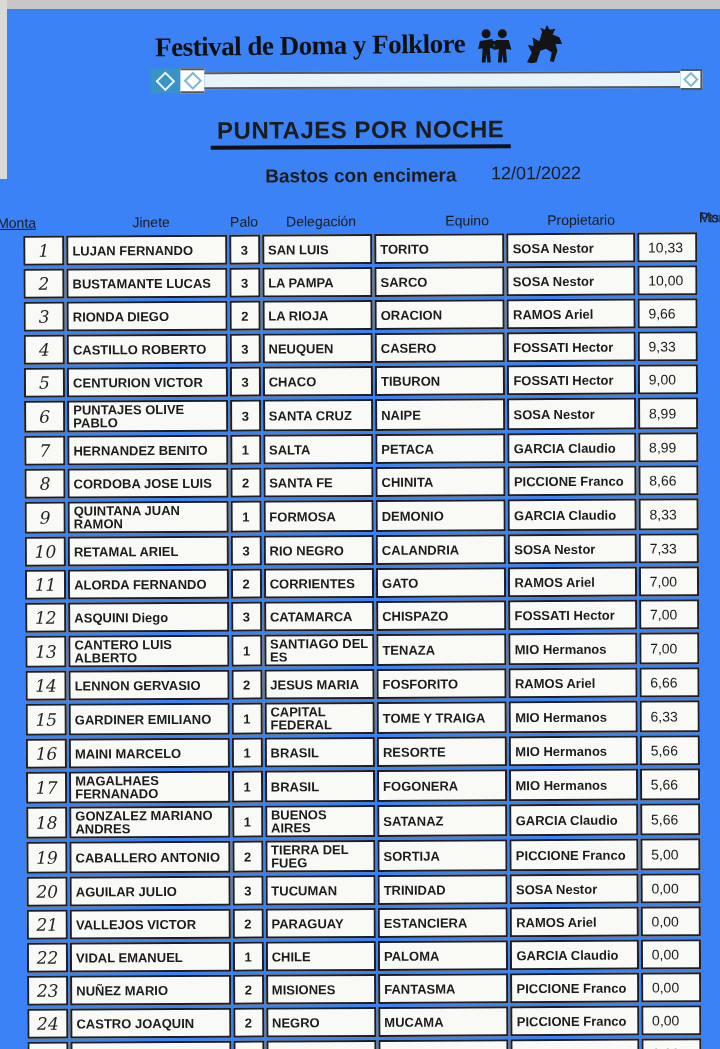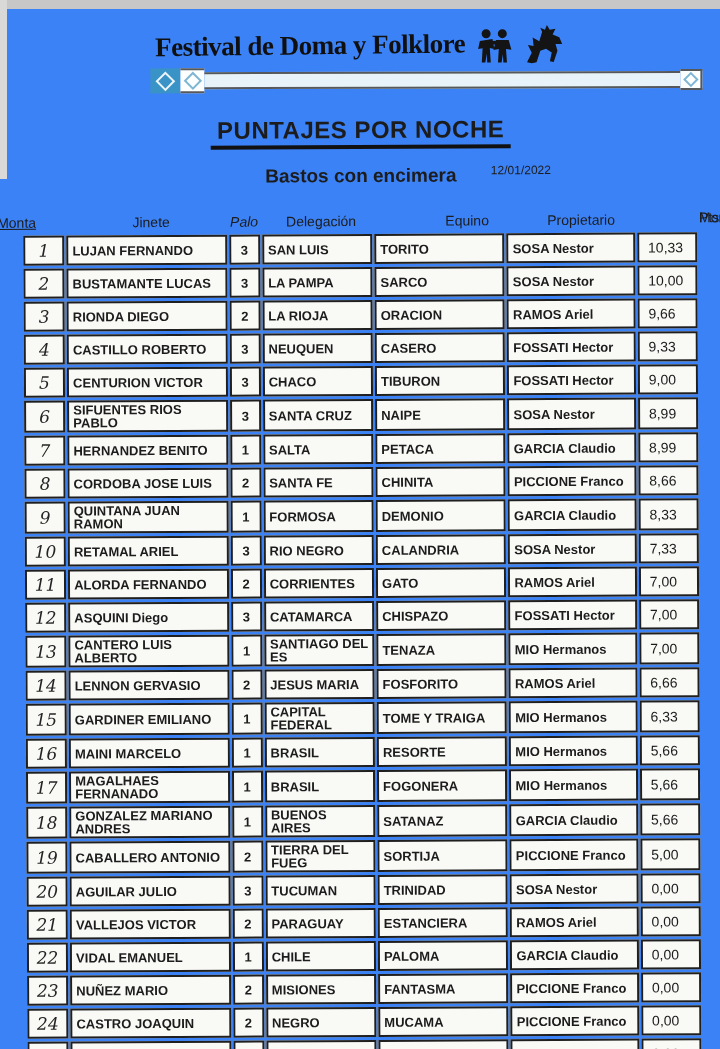--- a/index.html
+++ b/index.html
@@ -32,28 +32,28 @@
   .band-end::before { content:""; width:7px; height:7px; border:2px solid #7fb6d4; transform:rotate(45deg); }
 
   
   .main-title-wrap { text-align:center; margin-top:22px; }
   .main-title {
     display:inline-block; font-size:24px; font-weight:bold; letter-spacing:0.5px;
     border-bottom:4px solid #111; padding:0 6px 1px 6px;
   }
   .subtitle-row { position:relative; margin-top:16px; height:22px; }
   .event-name { position:absolute; left:0; right:0; text-align:center; font-size:19px; font-weight:bold; }
-  .event-date { position:absolute; left:490px; top:-1px; font-size:12px; }
+  .event-date { position:absolute; left:490px; top:-1px; font-size:18px; }
 
   
   .col-headers { position:relative; height:40px; margin-top:4px; font-size:14px; }
   .col-headers span { position:absolute; bottom:2px; white-space:nowrap; }
   .h-monta { left:-4px; text-decoration:underline; }
   .h-jinete { left:150px; transform:translateX(-50%); }
-  .h-palo { left:243px; transform:translateX(-50%);font-style:italic; }
+  .h-palo { left:243px; transform:translateX(-50%); }
   .h-delegacion { left:320px; transform:translateX(-50%); }
   .h-equino { left:466px; transform:translateX(-50%); }
   .h-propietario { left:580px; transform:translateX(-50%); }
   .h-pts { left:auto; right:22px; text-align:right; line-height:15px; bottom:0; }
 
   
   table.scores { margin-left:20px; width:678px; table-layout:fixed; border-collapse:separate; border-spacing:2px 3px; }
   col.c-monta { width:41px; } col.c-jinete { width:160px; } col.c-palo { width:31px; }
   col.c-deleg { width:110px; } col.c-equino { width:130px; } col.c-prop { width:128px; } col.c-pts { width:60px; }
   td {
@@ -180,21 +180,21 @@
     <td class="td-jinete">CENTURION VICTOR</td>
     <td class="td-palo">3</td>
     <td class="td-delegacion">CHACO</td>
     <td class="td-equino">TIBURON</td>
     <td class="td-propietario">FOSSATI Hector</td>
     <td class="td-pts">9,00</td>
   </tr>
 
   <tr>
     <td class="td-monta">6</td>
-    <td class="td-jinete">SIFUENTES RIOS PABLO</td>
+    <td class="td-jinete">PUNTAJES OLIVE PABLO</td>
     <td class="td-palo">3</td>
     <td class="td-delegacion">SANTA CRUZ</td>
     <td class="td-equino">NAIPE</td>
     <td class="td-propietario">SOSA Nestor</td>
     <td class="td-pts">8,99</td>
   </tr>
 
   <tr>
     <td class="td-monta">7</td>
     <td class="td-jinete">HERNANDEZ BENITO</td>

